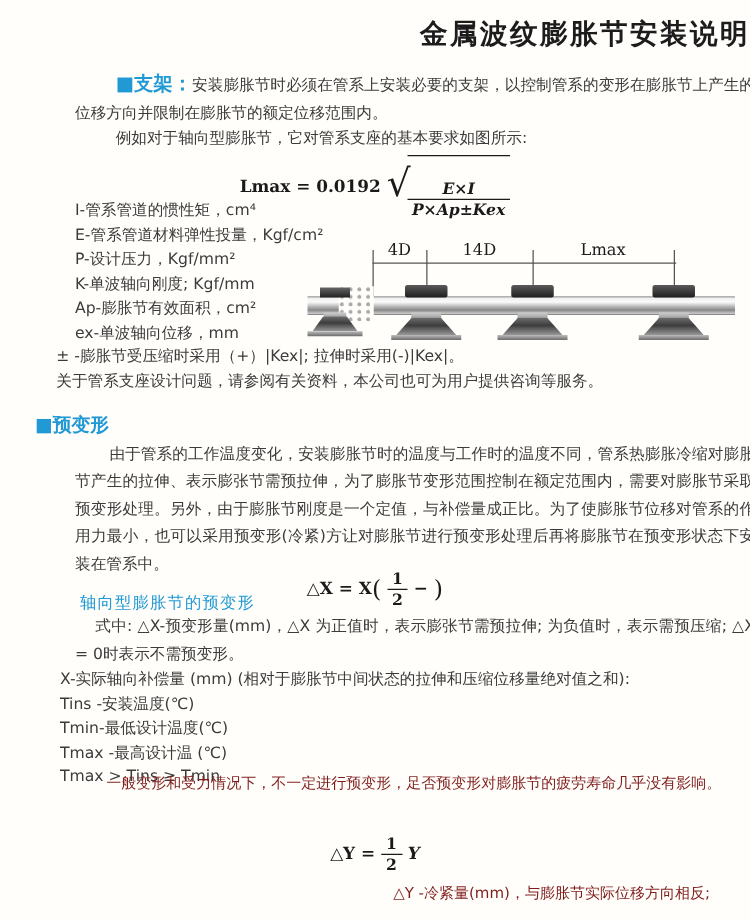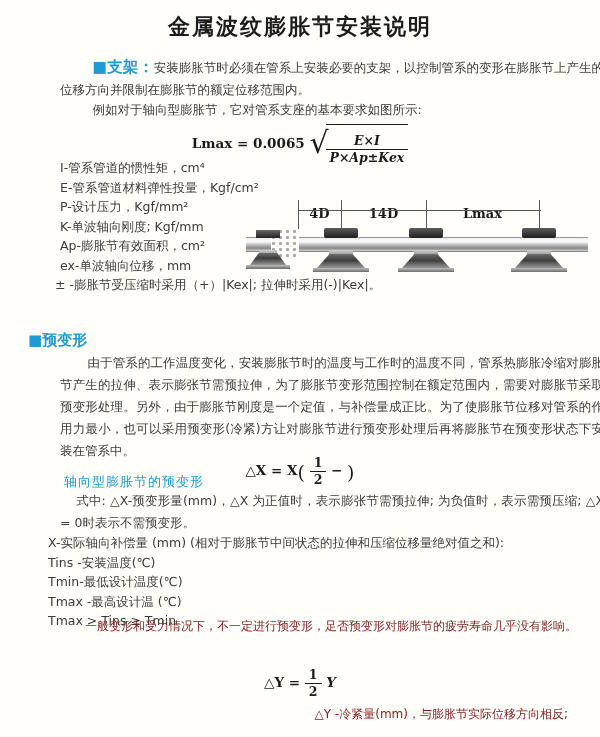--- a/index.html
+++ b/index.html
@@ -3,65 +3,65 @@
 <meta charset="utf-8">
 <style>
   html,body{margin:0;padding:0;}
   .page{
     position:relative;width:600px;height:737px;overflow:hidden;
     background:#fffefa;color:#3b3b3b;
     font-family:"DejaVu Sans","Liberation Sans",sans-serif;
   }
   
   .title{
-    position:absolute;top:12px;left:0;width:600px;text-align:center;
+    position:absolute;top:12px;left:0;width:600px;text-align:right;
     font-size:22px;font-weight:bold;color:#1c1c1c;letter-spacing:2px;
   }
   .para{
     position:absolute;left:28px;width:544px;
     font-size:12.5px;line-height:22px;text-align:justify;color:#3b3b3b;margin-left:32px;
   }
   .p-support{top:56px;text-indent:2.6em;}
   .p-example{top:99px;text-indent:2.6em;}
   .sec-head{
     position:absolute;left:28px;font-size:15px;font-weight:bold;color:#2199d4;
   }
   .blue-inline{color:#2199d4;font-weight:bold;font-size:15.5px;}
   .sub-head{
     position:absolute;font-size:13px;font-weight:normal;color:#2199d4;letter-spacing:1px;margin-top:44px;
   }
   .def-list{
     position:absolute;left:38px;width:540px;font-size:12.5px;line-height:19.5px;color:#3b3b3b;
   }
   .def-list .indent{padding-left:22px;}
-  .def-list .small-indent{padding-left:7px;margin-left:10px;}
+  .def-list .small-indent{padding-left:7px;}
   .def-list2{
     position:absolute;left:48px;width:524px;font-size:12.5px;line-height:19.5px;color:#3b3b3b;
   }
   .note-line{position:absolute;font-size:12px;color:#7f1d1d;text-align:right;}
   
   .formula{
     position:absolute;left:0;width:600px;text-align:center;color:#1a1a1a;
     font-family:"DejaVu Serif","Liberation Serif",serif;font-size:13.5px;font-weight:bold;
   }
   .formula .var{font-style:italic;}
   .frac{display:inline-block;vertical-align:middle;text-align:center;line-height:1.15;font-size:12.5px;}
   .frac .ftop{display:block;border-bottom:1.3px solid #1a1a1a;padding:0 4px 1px 4px;}
   .frac .fbot{display:block;padding:1px 4px 0 4px;text-align:right;}
   .sqrt{display:inline-block;vertical-align:middle;white-space:nowrap;}
   .sqrt .rad{display:inline-block;vertical-align:middle;font-size:30px;font-weight:normal;transform:translateY(-2px);}
-  .sqrt .frac{border-top:1.6px solid #1a1a1a;margin-left:-3px;padding-top:9px;}
+  .sqrt .frac{border-top:1.6px solid #1a1a1a;margin-left:-3px;padding-top:19px;}
   .paren{font-size:19px;font-weight:normal;vertical-align:middle;}
   
   .diagram{position:absolute;left:246px;top:192px;width:350px;height:100px;}
   .dim-line{position:absolute;left:52px;top:18px;width:243px;height:1px;background:#555;}
   .tick{position:absolute;top:8px;width:1px;height:37px;background:#555;}
   .dim-label{
-    position:absolute;top:14px;text-align:center;
-    font-family:"DejaVu Serif","Liberation Serif",serif;font-size:13px;font-weight:bold;color:#1a1a1a;
+    position:absolute;top:1px;text-align:center;
+    font-family:"DejaVu Serif","Liberation Serif",serif;font-size:13px;font-weight:normal;color:#1a1a1a;
   }
   .pipe{
     position:absolute;left:0;top:45px;width:342px;height:13px;
     background:linear-gradient(180deg,#ededed 0%,#fbfbfb 28%,#b9b9b9 55%,#878787 78%,#cfcfcf 100%);
     border-top:1px solid #9a9a9a;border-bottom:1px solid #8a8a8a;
   }
   .bellows{
     position:absolute;left:25px;top:37px;width:28px;height:28px;background:#fffefa;
     background-image:radial-gradient(circle at 2.5px 2.5px,#a8a8a8 1.3px,transparent 1.8px);
     background-size:7px 6px;
@@ -108,32 +108,33 @@
 
 <div class="page">
 
   <div class="title">金属波纹膨胀节安装说明</div>
 
   <div class="para p-support"><span class="blue-inline">■支架：</span><span>安装膨胀节时必须在管系上安装必要的支架，以控制管系的变形在膨胀节上产生的位移方向并限制在膨胀节的额定位移范围内。</span></div>
 
   <div class="para p-example">例如对于轴向型膨胀节，它对管系支座的基本要求如图所示:</div>
 
   <div class="formula" style="top:124px;padding-right:22px;">
-    <span>Lmax = 0.0065</span>
+    <span>Lmax = 0.0192</span>
     <span class="sqrt"><span class="rad">√</span><span class="frac"><span class="ftop var">E×I</span><span class="fbot var">P×Ap±Kex</span></span></span>
   </div>
 
   <div class="def-list" style="top:158px;">
     <div class="indent">I-管系管道的惯性矩，cm⁴</div>
     <div class="indent">E-管系管道材料弹性投量，Kgf/cm²</div>
     <div class="indent">P-设计压力，Kgf/mm²</div>
     <div class="indent">K-单波轴向刚度; Kgf/mm</div>
     <div class="indent">Ap-膨胀节有效面积，cm²</div>
     <div class="indent">ex-单波轴向位移，mm</div>
     <div class="small-indent">± -膨胀节受压缩时采用（+）|Kex|; 拉伸时采用(-)|Kex|。</div>
+    <div class="small-indent">关于管系支座设计问题，请参阅有关资料，本公司也可为用户提供咨询等服务。</div>
   </div>
 
   <div class="diagram">
     <div class="dim-label" style="left:52px;width:43px;">4D</div>
     <div class="dim-label" style="left:95px;width:85px;">14D</div>
     <div class="dim-label" style="left:180px;width:113px;">Lmax</div>
     <div class="dim-line"></div>
     <div class="tick" style="left:52px;"></div>
     <div class="tick" style="left:95px;"></div>
     <div class="tick" style="left:180px;"></div>

